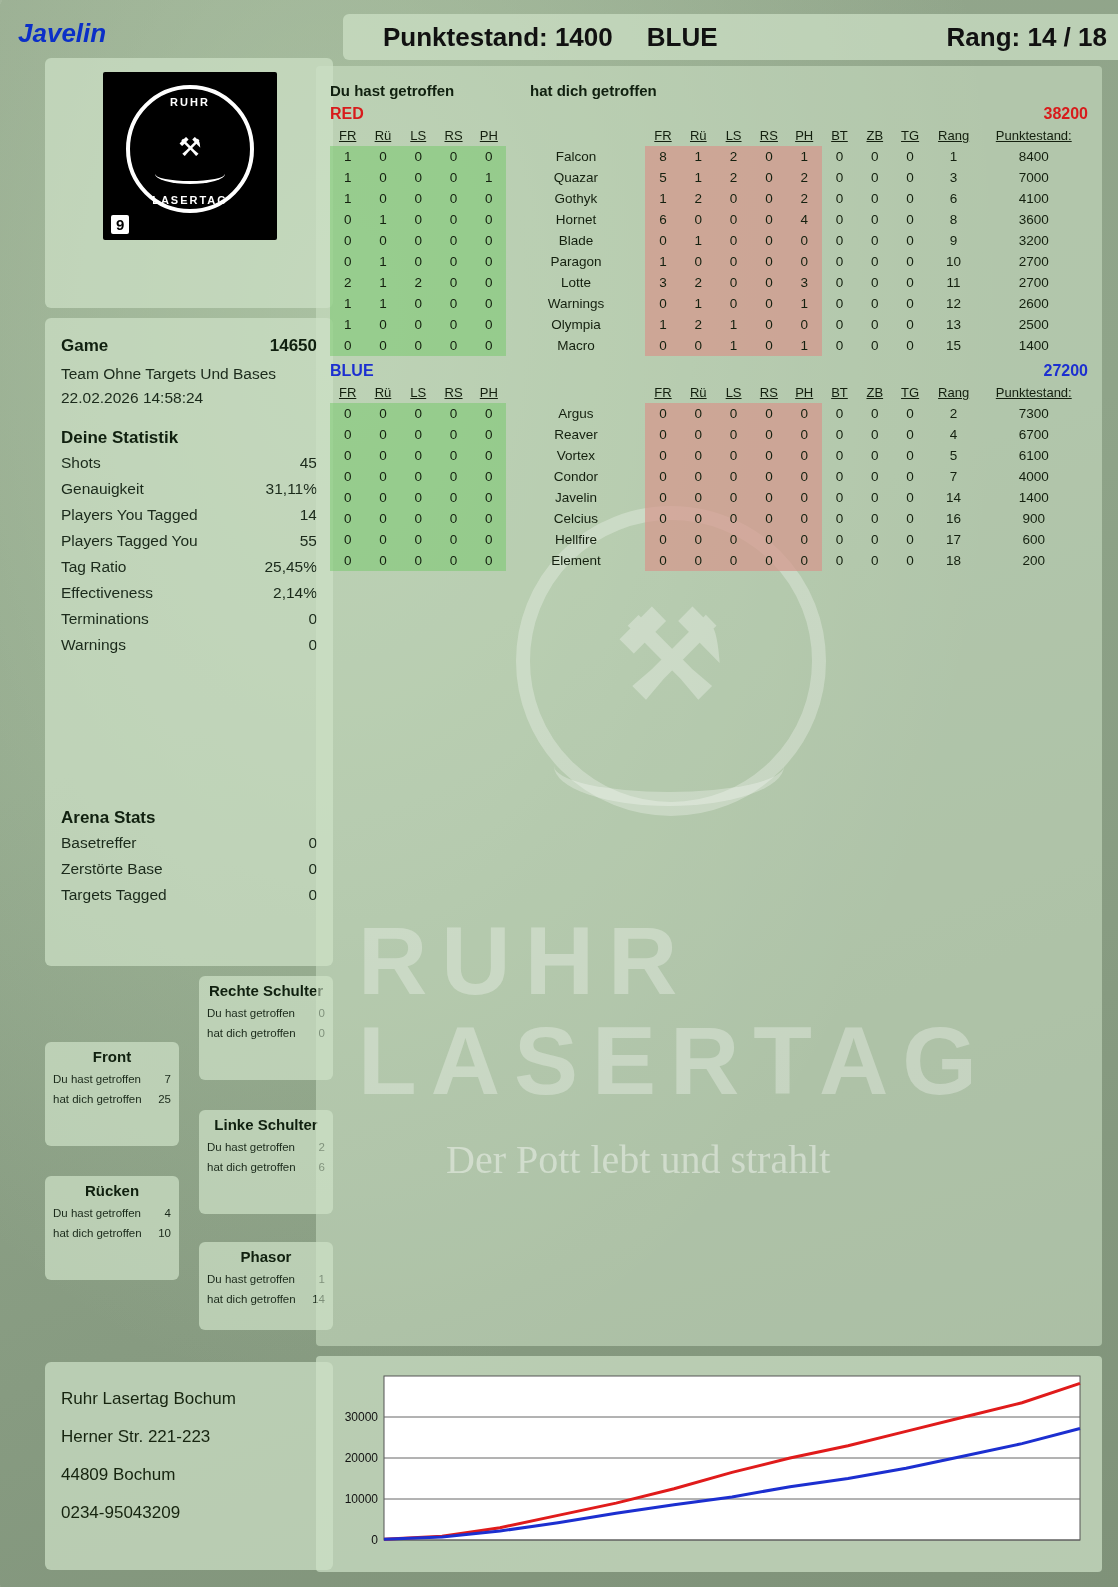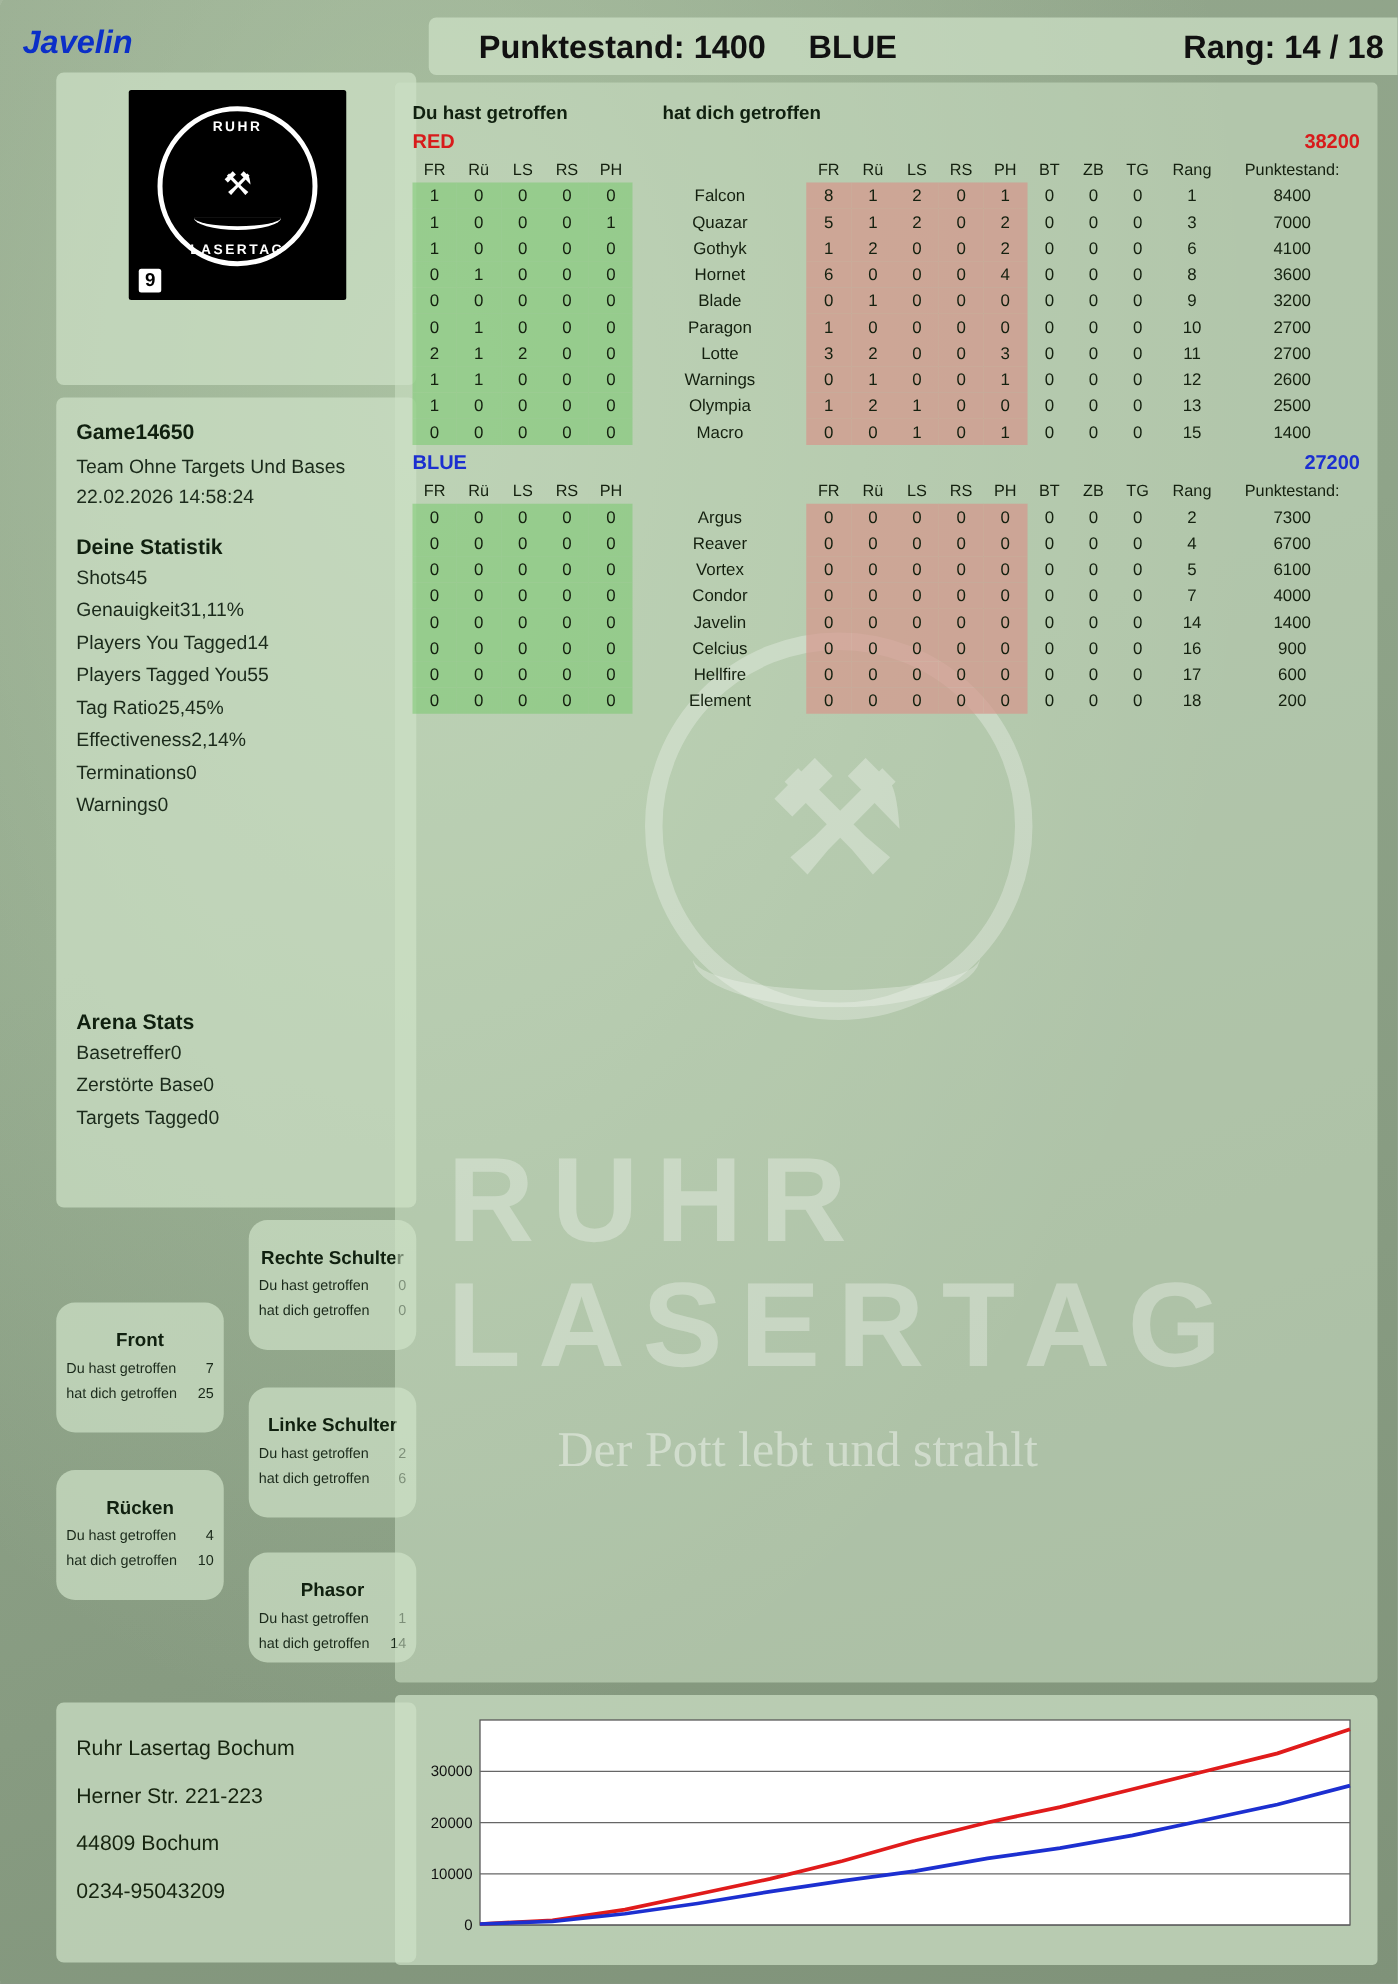--- a/index.html
+++ b/index.html
@@ -79,29 +79,29 @@
   }
   #avatar .num{
     position:absolute; left:8px; bottom:6px;
     background:#fff; color:#000; font-weight:bold;
     font-size:15px; padding:1px 5px; border-radius:2px;
   }
   #statsPanel{
     position:absolute; left:18px; top:318px; width:288px; height:648px;
     padding:14px 16px;
   }
-  .rowline{ display:flex; justify-content:flex-start; font-size:15.5px; color:#1b2a1b; padding:4px 0; }
+  .rowline{ display:flex; justify-content:space-between; font-size:15.5px; color:#1b2a1b; padding:4px 0; }
   .rowline .k{ }
   .rowline .v{ }
   .secttitle{ font-size:17px; font-weight:bold; color:#10200f; margin-bottom:2px;}
   .sectspacer{ height:18px; }
   .gameinfo{ font-size:15.5px; color:#1b2a1b; padding:3px 0;}
 
   
-  .zone{ position:absolute; padding:22px 8px;border-radius:15px; }
+  .zone{ position:absolute; padding:6px 8px; }
   .zone h4{ margin:0 0 4px 0; font-size:15px; text-align:center; color:#10200f;}
   .zrow{ display:flex; justify-content:space-between; font-size:11.5px; color:#1b2a1b; padding:4px 0;}
   #zone-rs{ left:172px; top:976px; width:134px; height:104px;}
   #zone-front{ left:18px; top:1042px; width:134px; height:104px;}
   #zone-ls{ left:172px; top:1110px; width:134px; height:104px;}
   #zone-back{ left:18px; top:1176px; width:134px; height:104px;}
   #zone-phasor{ left:172px; top:1242px; width:134px; height:88px;}
 
   
   #addr{
@@ -148,21 +148,21 @@
 
   #grid{ position:relative; z-index:2; padding:12px 14px 0 14px;}
   .teamline{ display:flex; justify-content:space-between; font-size:16px; font-weight:bold; margin-top:6px;}
   .teamline.red{ color:#d81b1b; }
   .teamline.blue{ color:#1c2fd0; }
 
   table.stats{ border-collapse:collapse; width:100%; margin-top:2px; }
   table.stats td, table.stats th{
     font-size:13.5px; color:#14200f; text-align:center; padding:3px 0; font-weight:normal;
   }
-  table.stats th{ font-size:13px; }
+  table.stats th{ font-size:13px;text-decoration:underline; }
   td.g, th.g{ width:30px; }
   td.name, th.name{ width:118px; text-align:right; padding-right:10px; font-size:15px; }
   td.bt, th.bt{ width:30px; }
   td.rang, th.rang{ width:44px; }
   td.pts, th.pts{ width:92px; text-align:right; padding-right:6px; }
   th.pts{ text-align:right; font-size:13px;}
   .cellgreen{ background:rgba(120,200,110,0.55); }
   .cellred{ background:rgba(214,150,140,0.70); }
   .hdrlabels{ display:flex; font-size:15px; font-weight:bold; color:#10200f; padding:4px 0 0 0;}
   .hdrlabels .a{ width:200px; }

